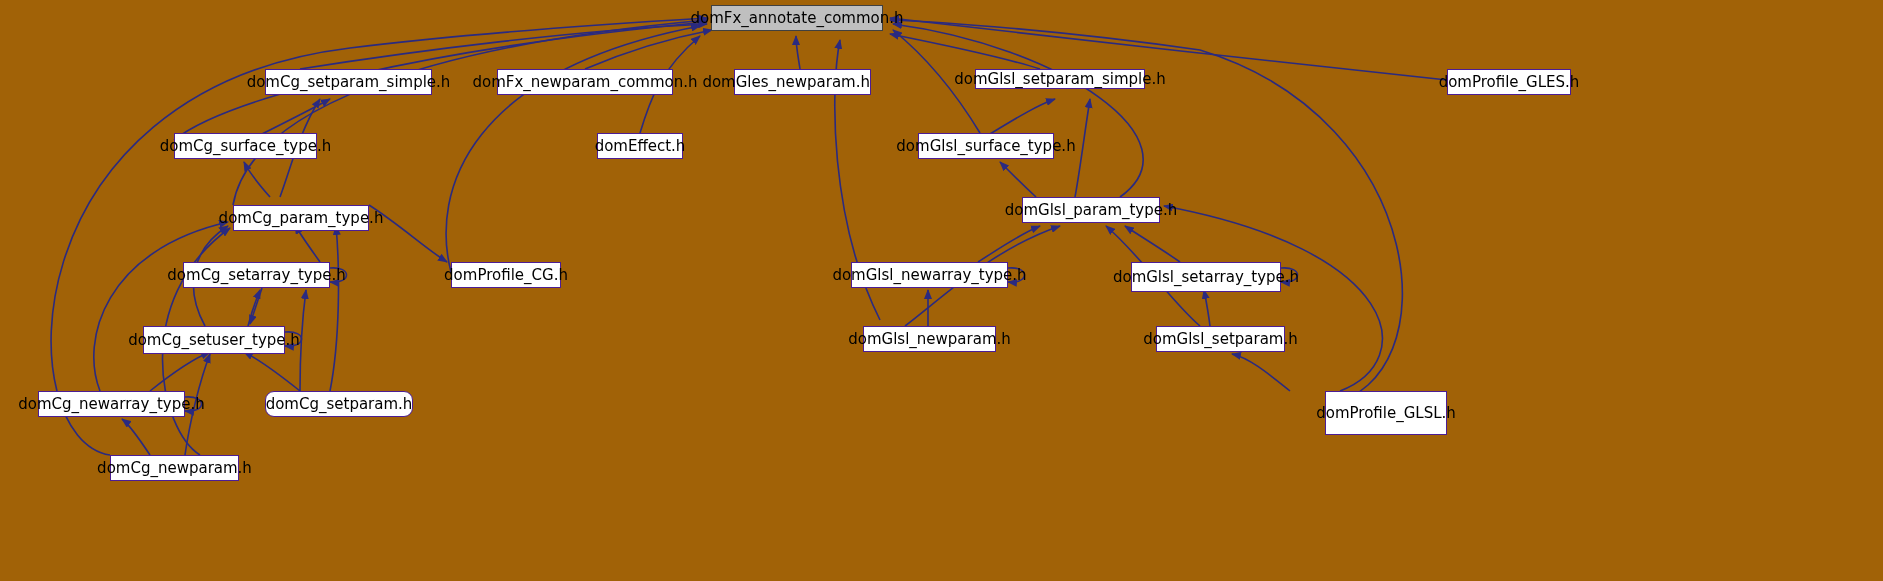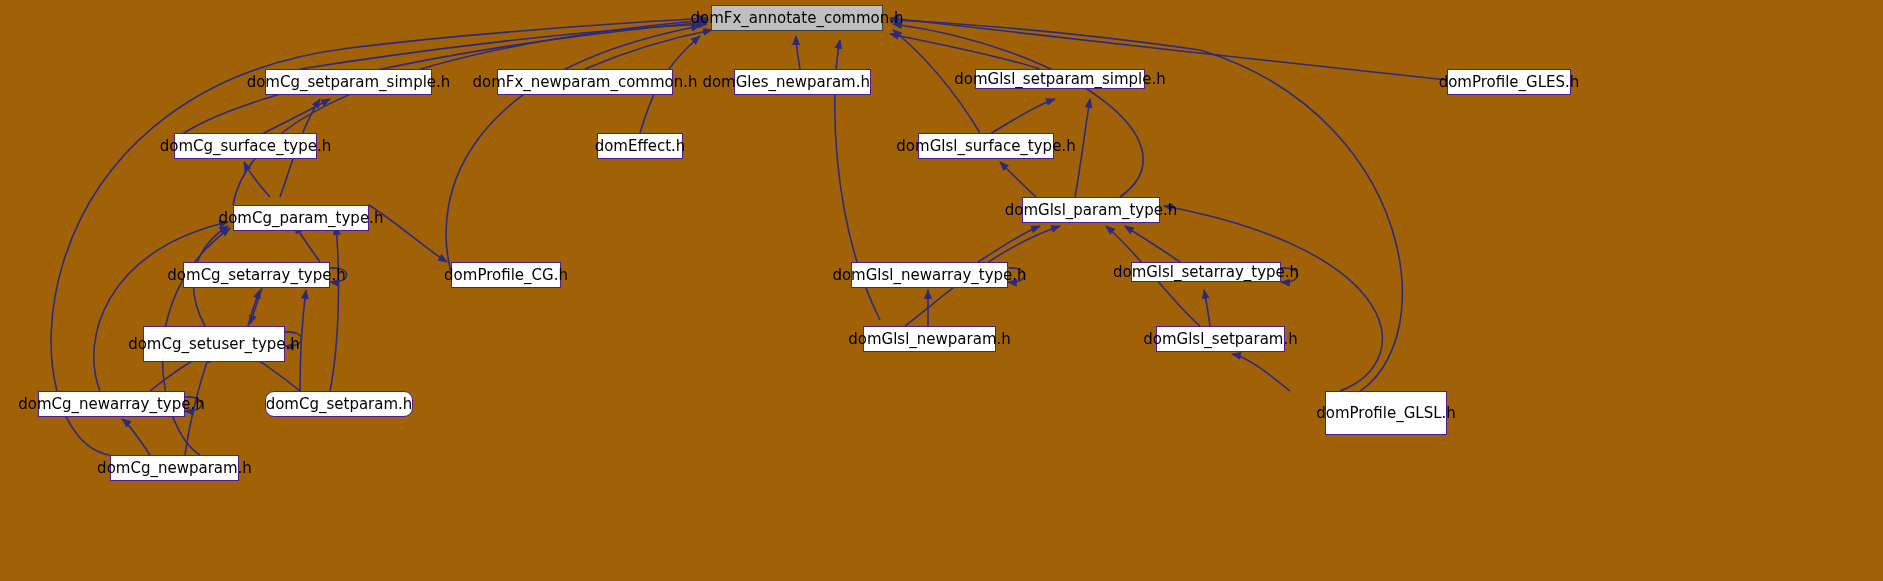--- a/index.html
+++ b/index.html
@@ -153,25 +153,25 @@
   </div>
 
   <div class="node" style="left:451px;top:262px;width:110px;height:26px;">
     <span class="node-label">domProfile_CG.h</span>
   </div>
 
   <div class="node" style="left:851px;top:262px;width:157px;height:26px;">
     <span class="node-label">domGlsl_newarray_type.h</span>
   </div>
 
-  <div class="node" style="left:1131px;top:262px;width:150px;height:20px;">
+  <div class="node" style="left:1131px;top:262px;width:150px;height:30px;">
     <span class="node-label">domGlsl_setarray_type.h</span>
   </div>
 
-  <div class="node" style="left:143px;top:326px;width:142px;height:36px;">
+  <div class="node" style="left:143px;top:326px;width:142px;height:28px;">
     <span class="node-label">domCg_setuser_type.h</span>
   </div>
 
   <div class="node" style="left:863px;top:326px;width:133px;height:26px;">
     <span class="node-label">domGlsl_newparam.h</span>
   </div>
 
   <div class="node" style="left:1156px;top:326px;width:129px;height:26px;">
     <span class="node-label">domGlsl_setparam.h</span>
   </div>

